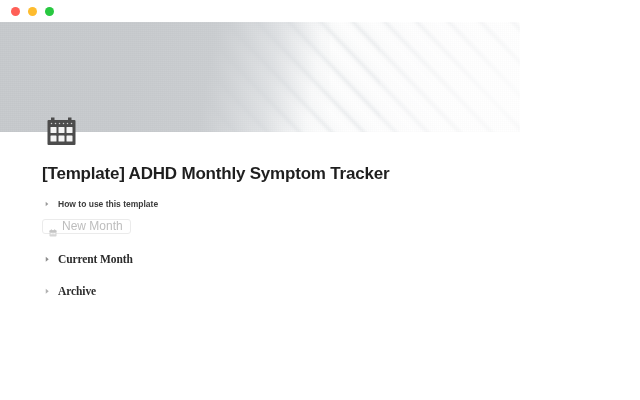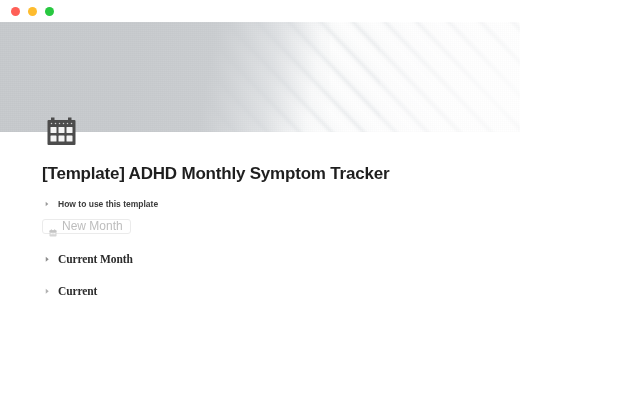--- a/index.html
+++ b/index.html
@@ -317,18 +317,18 @@
       </span>
       <span class="toggle-label-big">Current Month</span>
     </div>
 
     <div class="toggle-row big">
       <span class="tri">
         <svg viewBox="0 0 6 8" width="4.5" height="6.5" aria-hidden="true">
           <path d="M1 0.6 L5 4 L1 7.4 Z" fill="#b2b2b2"></path>
         </svg>
       </span>
-      <span class="toggle-label-big">Current</span>
+      <span class="toggle-label-big">Archive</span>
     </div>
 
   </div>
 
 </div>
 
 </body></html>

